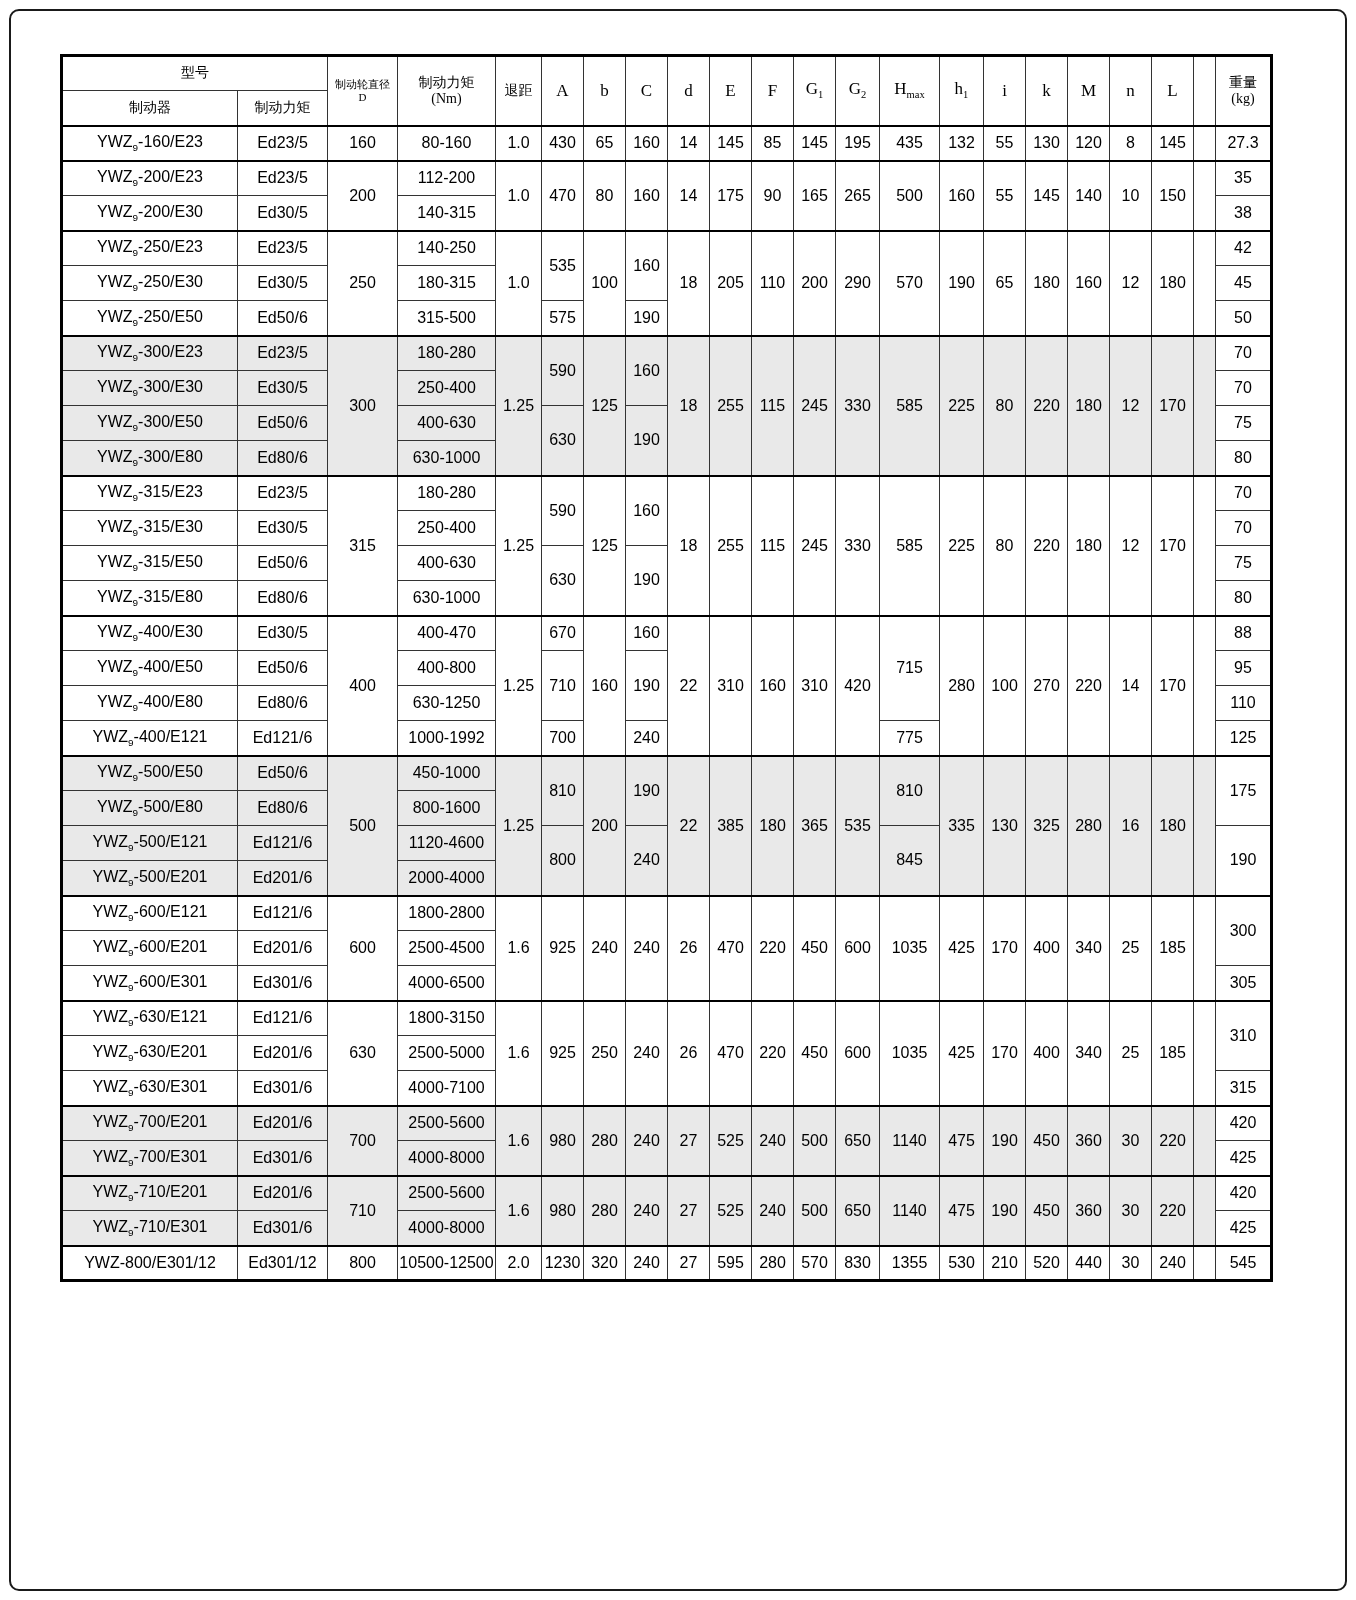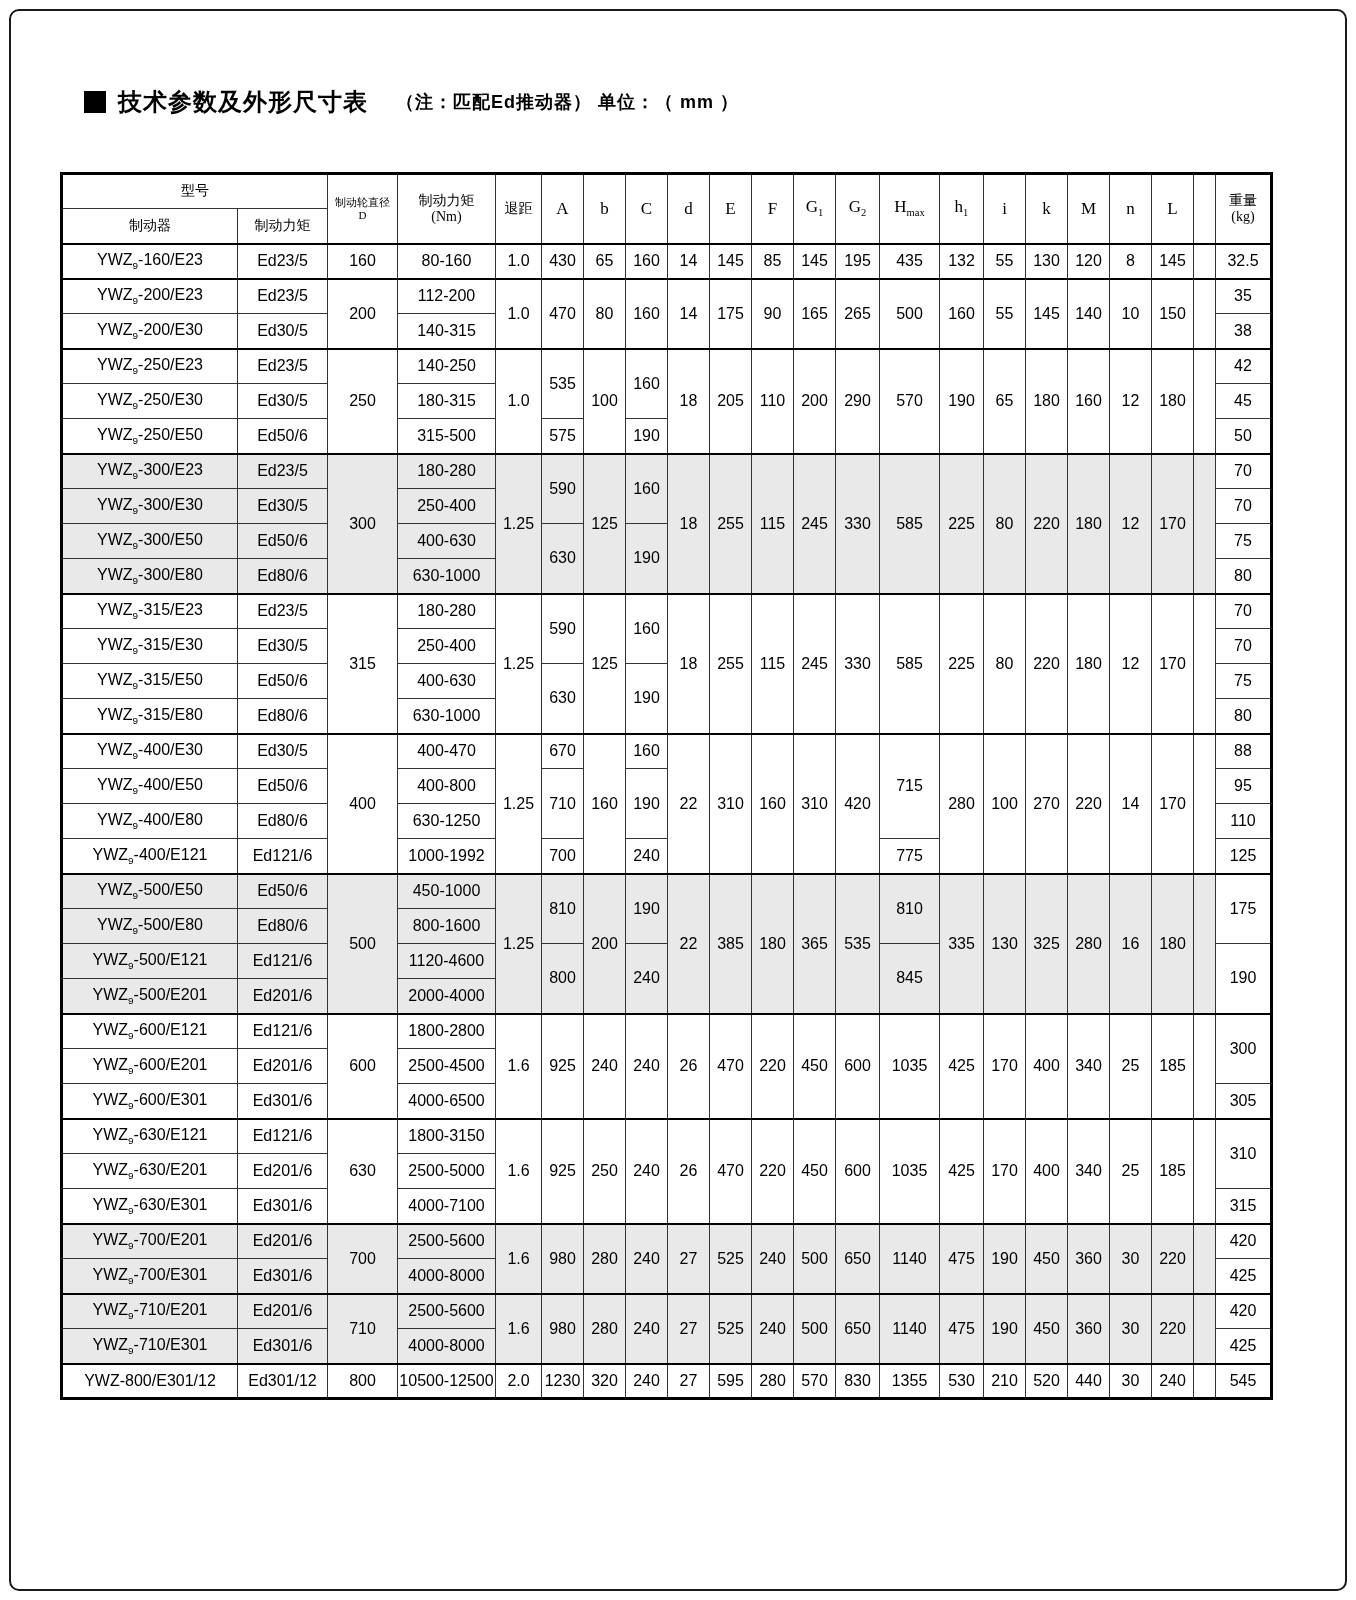--- a/index.html
+++ b/index.html
@@ -44,25 +44,20 @@
   td.shade{background:var(--shade,#e9e9e9);}
   sub{font-size:0.62em;}
 </style>
 </head>
 <body>
 
 <div class="page-frame"></div>
 
 <div class="content">
 
-  <div class="title-row">
-    <span class="title-bullet"></span>
-    <span class="doc-title">技术参数及外形尺寸表</span>
-    <span class="title-note">（注：匹配Ed推动器） 单位：（ mm ）</span>
-  </div>
 
   <table class="spec">
     <colgroup>
         <col style="width: 176px;">
         <col style="width: 90px;">
         <col style="width: 70px;">
         <col style="width: 98px;">
         <col style="width: 46px;">
         <col style="width: 42px;">
         <col style="width: 42px;">
@@ -130,21 +125,21 @@
           <td>145</td>
           <td>195</td>
           <td>435</td>
           <td>132</td>
           <td>55</td>
           <td>130</td>
           <td>120</td>
           <td>8</td>
           <td>145</td>
           <td></td>
-          <td>32.5</td>
+          <td>27.3</td>
         </tr>
         <tr class="gs">
           <td>YWZ<sub>9</sub>-200/E23</td>
           <td>Ed23/5</td>
           <td rowspan="2">200</td>
           <td>112-200</td>
           <td rowspan="2">1.0</td>
           <td rowspan="2">470</td>
           <td rowspan="2">80</td>
           <td rowspan="2">160</td>

